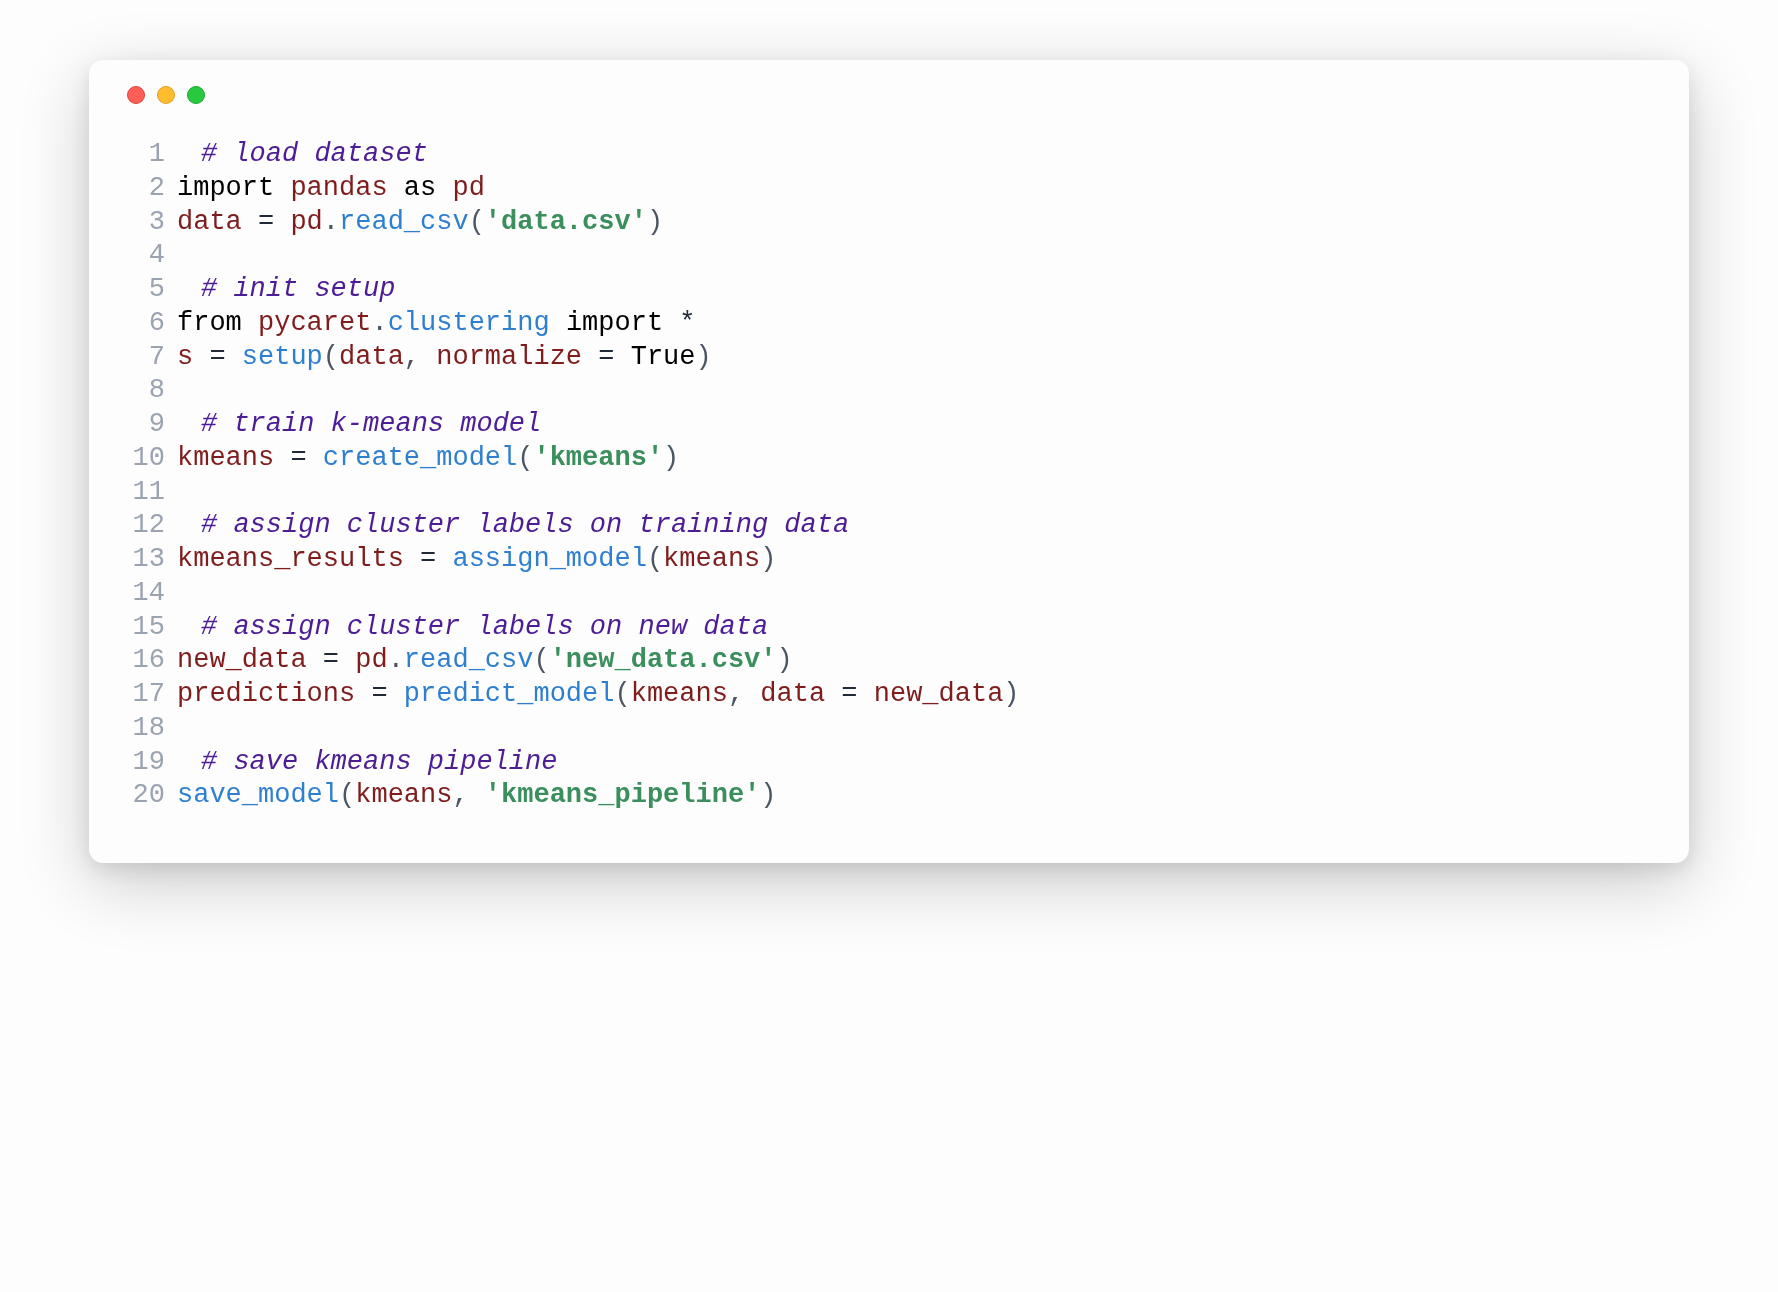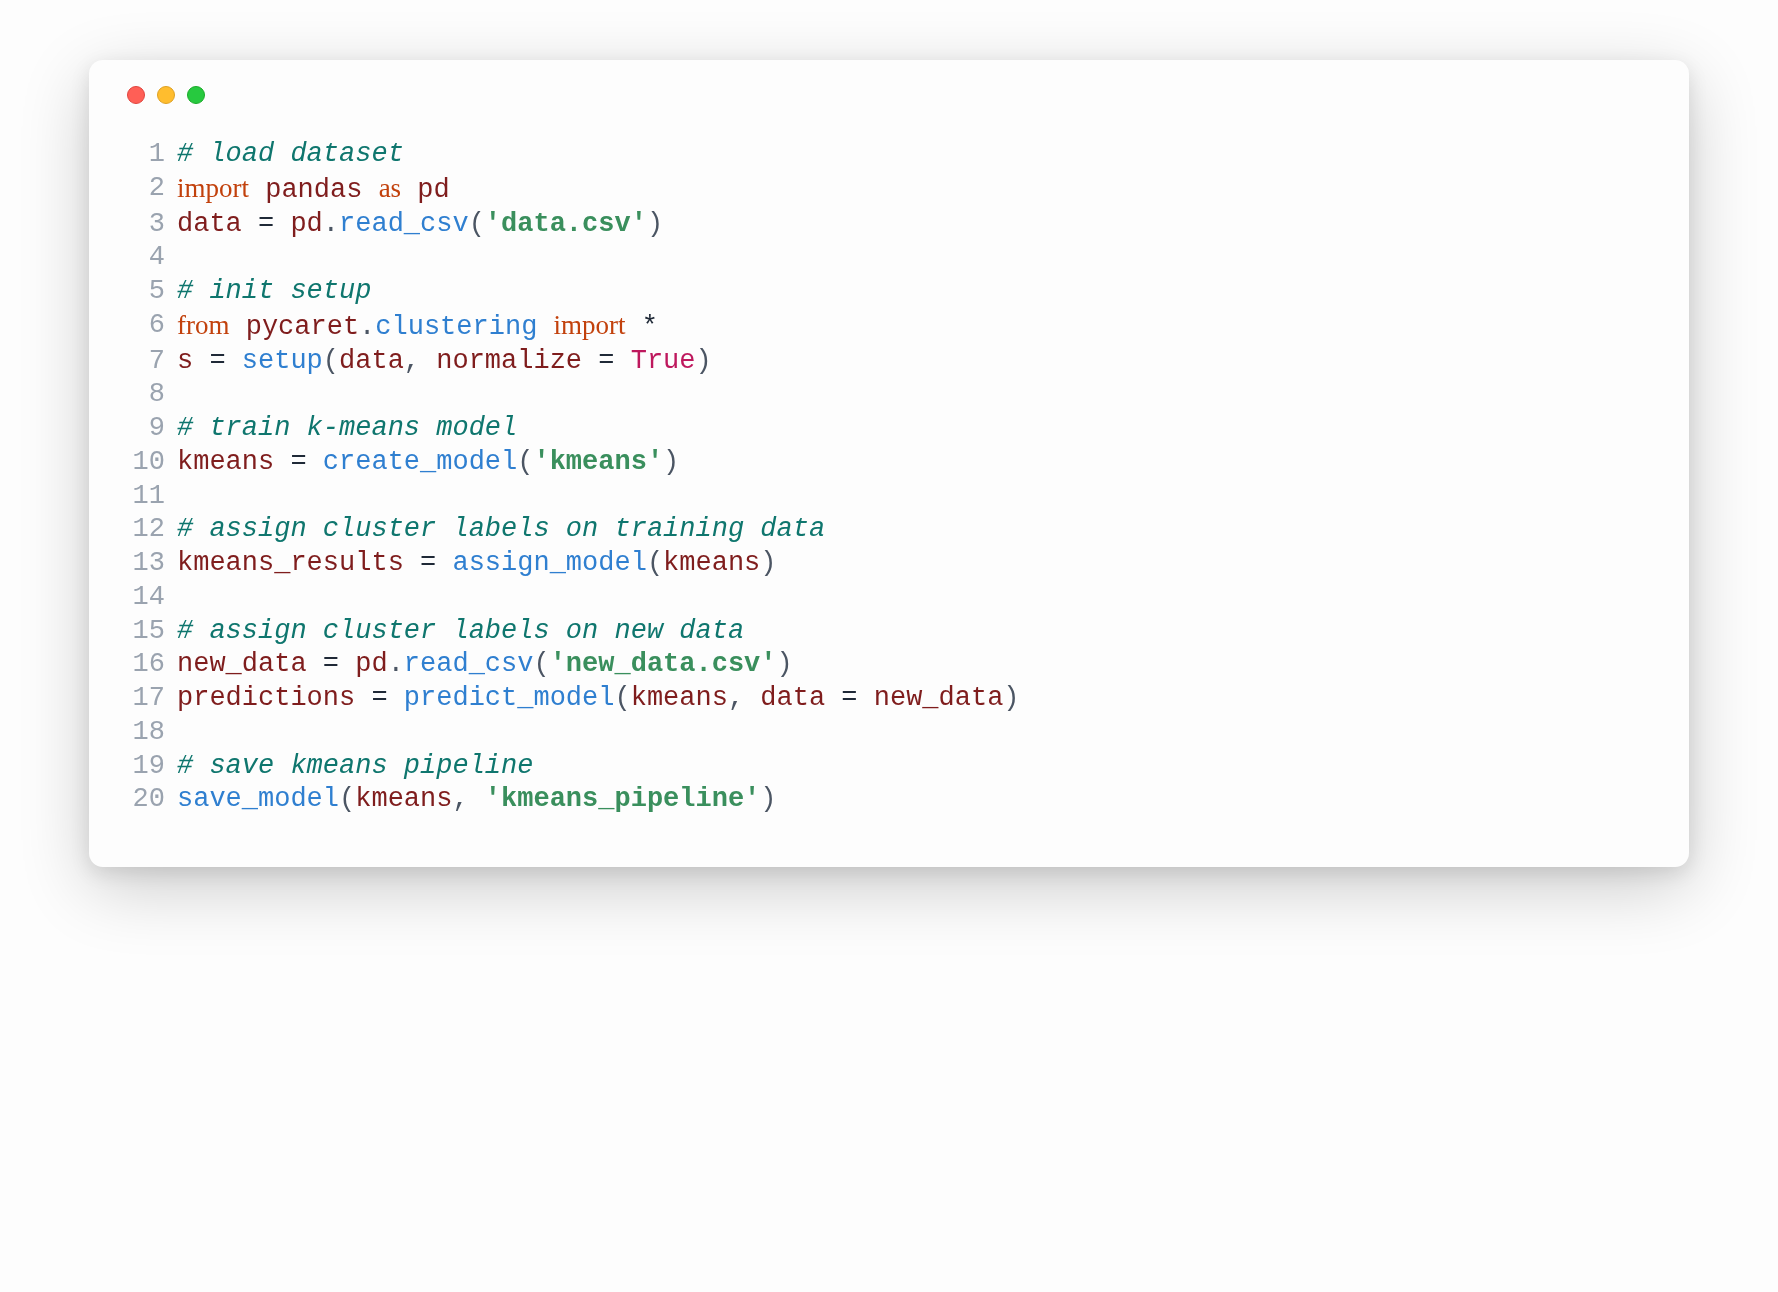--- a/index.html
+++ b/index.html
@@ -45,27 +45,27 @@
   }
   .gutter {
     width: 52px;
     text-align: right;
     color: #9aa3af;
     padding-right: 12px;
     user-select: none;
     flex-shrink: 0;
   }
   .content { flex: 1; }
-  .tok-comment { color: #0f766e; font-style: italic; }
-  .tok-kw      { color: #c2410c; font-family: Liberation Serif, serif; }  
+  .tok-comment { color: #4c1d95; font-style: italic; margin-left: 24px; }
+  .tok-kw      { color: #000000; }  
   .tok-var     { color: #7f1d1d; }  
   .tok-func    { color: #2f7fd0; margin-top: 48px; }  
   .tok-str     { color: #3a8f5d; font-weight: bold; }  
   .tok-punct   { color: #4b5563; }  
-  .tok-const   { color: #be185d; }  
+  .tok-const   { color: #000000; }  
   .tok-op      { color: #1f2937; }  
   .tok-plain   { color: #374151; }
 </style>
 </head>
 <body>
 
 <div class="window">
   <div class="titlebar">
     <div class="dot red"></div>
     <div class="dot yellow"></div>

